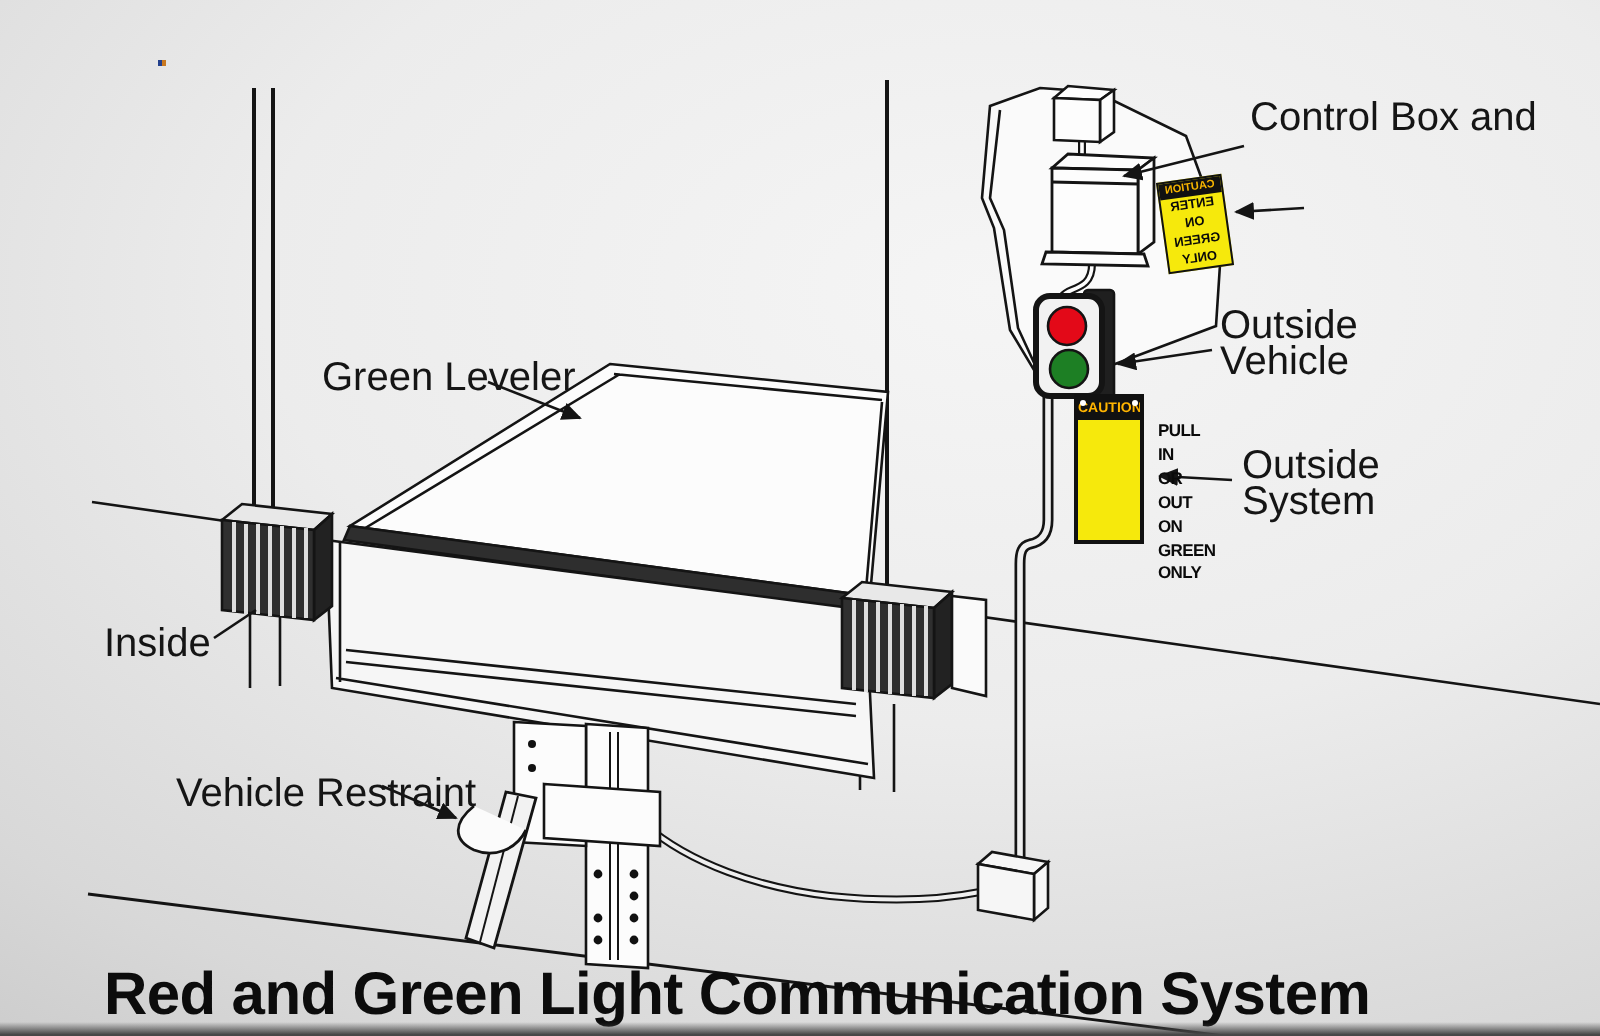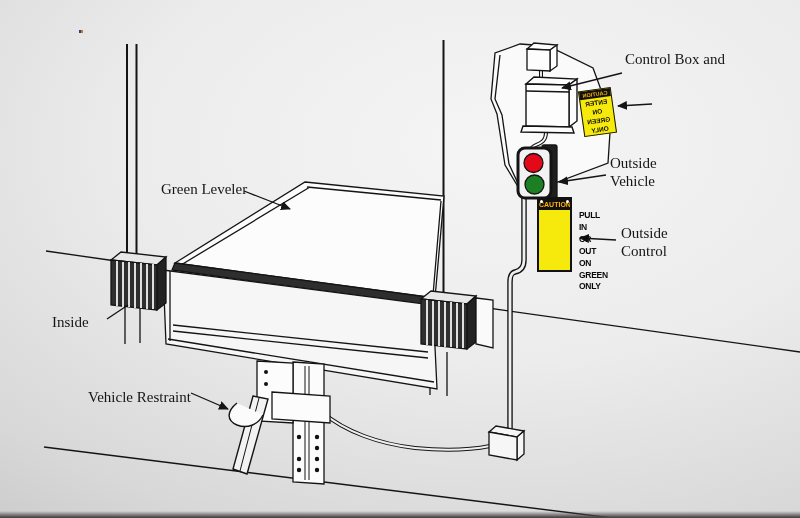--- a/index.html
+++ b/index.html
@@ -3,22 +3,22 @@
 <meta charset="utf-8">
 <style>
   html,body{margin:0;padding:0;}
   #stage{
     position:relative;width:800px;height:518px;overflow:hidden;
     background:radial-gradient(ellipse 130% 120% at 62% 28%, #f5f5f5 0%, #ececec 35%, #d8d8d8 65%, #b7b7b7 100%);
     font-family:"Liberation Sans",sans-serif;
   }
   #drawing{position:absolute;left:0;top:0;}
   .label{
-    position:absolute;font-size:15px;line-height:18px;color:#151515;
-    white-space:nowrap;font-family:Liberation Serif, serif;
+    position:absolute;font-size:20px;line-height:18px;color:#151515;
+    white-space:nowrap;font-family:Liberation Sans, sans-serif;
   }
   .title{
     position:absolute;left:52px;top:481px;font-size:30px;font-weight:bold;
     letter-spacing:-0.3px;color:#0c0c0c;white-space:nowrap;
   }
   .sign{position:absolute;box-sizing:border-box;background:#f6e90c;border:2px solid #111;text-align:center;}
   .sign .band{background:#111;color:#ffb400;font-weight:bold;letter-spacing:0;overflow:hidden;}
   .sign .line{font-weight:bold;color:#0a0a0a;}
   #outside-sign{left:537px;top:197px;width:35px;height:75px;}
   #outside-sign .band{font-size:7px;line-height:11px;height:11px;}
@@ -174,19 +174,20 @@
   <div class="label" style="left:88px;top:388px">Vehicle Restraint</div>
   <div class="label" style="left:625px;top:50px">
     <div>Control Box and</div>
   </div>
   <div class="label" style="left:610px;top:154px">
     <div>Outside</div>
     <div>Vehicle</div>
   </div>
   <div class="label" style="left:621px;top:224px">
     <div>Outside</div>
-    <div>Control</div>
+    <div>System</div>
   </div>
 
+  <div class="title">Red and Green Light Communication System</div>
 
   <span id="artifact-dot"></span>
   <div id="bottom-shade"></div>
 </div>
 
 </body></html>

